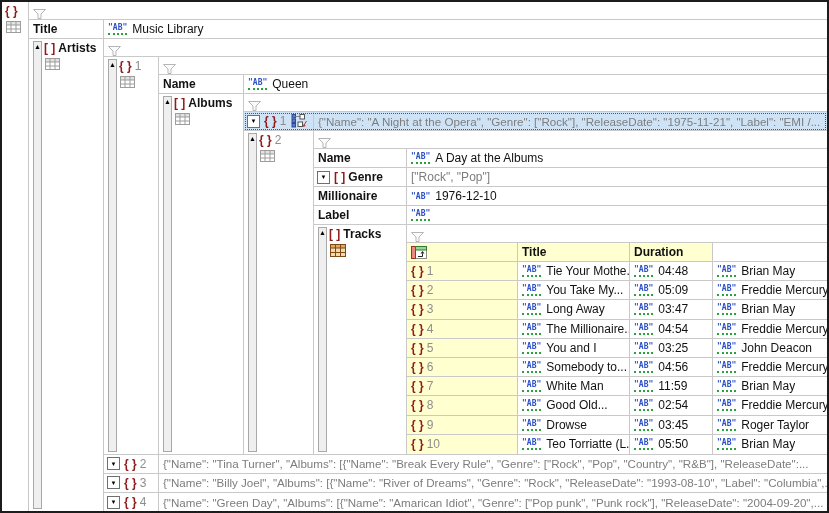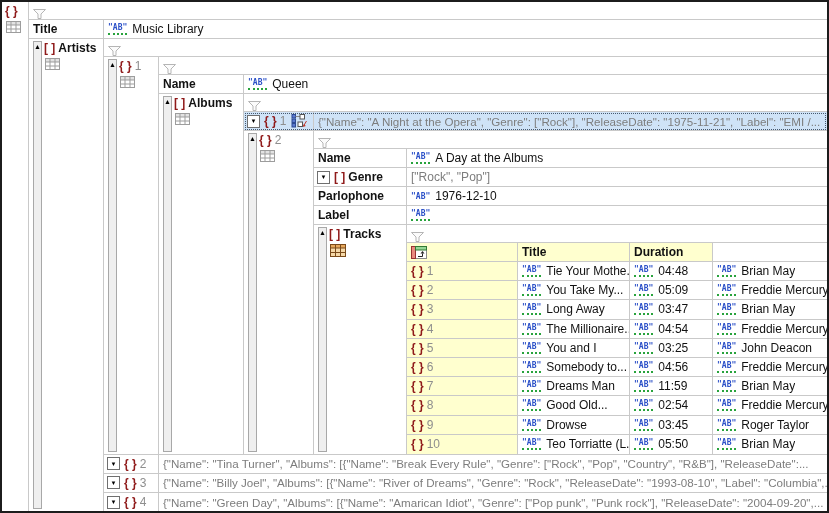--- a/index.html
+++ b/index.html
@@ -242,21 +242,21 @@
                         <span class="btn">▼</span>
                         <span class="brace">[ ]</span>
                         <span class="bold">Genre</span>
                       </div>
                       <div class="cell grow">
                         <span class="muted nowrap">["Rock", "Pop"]</span>
                       </div>
                     </div>
                     <div class="row h19">
                       <div class="cell w93">
-                        <span class="bold">Parlophone</span>
+                        <span class="bold">Millionaire</span>
                       </div>
                       <div class="cell grow">
                         <span class="ab">"AB"</span>
                         <span class="nowrap">1976-12-10</span>
                       </div>
                     </div>
                     <div class="row h19">
                       <div class="cell w93">
                         <span class="bold">Label</span>
                       </div>
@@ -419,21 +419,21 @@
                               <span class="nowrap">Freddie Mercury</span>
                             </div>
                         </div>
                         <div class="row htr">
                           <div class="cell w111 yellow">
                               <span class="brace">{ }</span>
                               <span class="idx">7</span>
                             </div>
                           <div class="cell w112">
                               <span class="ab dots">"AB"</span>
-                              <span class="nowrap">Dreams Man</span>
+                              <span class="nowrap">White Man</span>
                             </div>
                           <div class="cell w83">
                               <span class="ab dots">"AB"</span>
                               <span class="nowrap">11:59</span>
                             </div>
                           <div class="cell grow">
                               <span class="ab dots">"AB"</span>
                               <span class="nowrap">Brian May</span>
                             </div>
                         </div>

